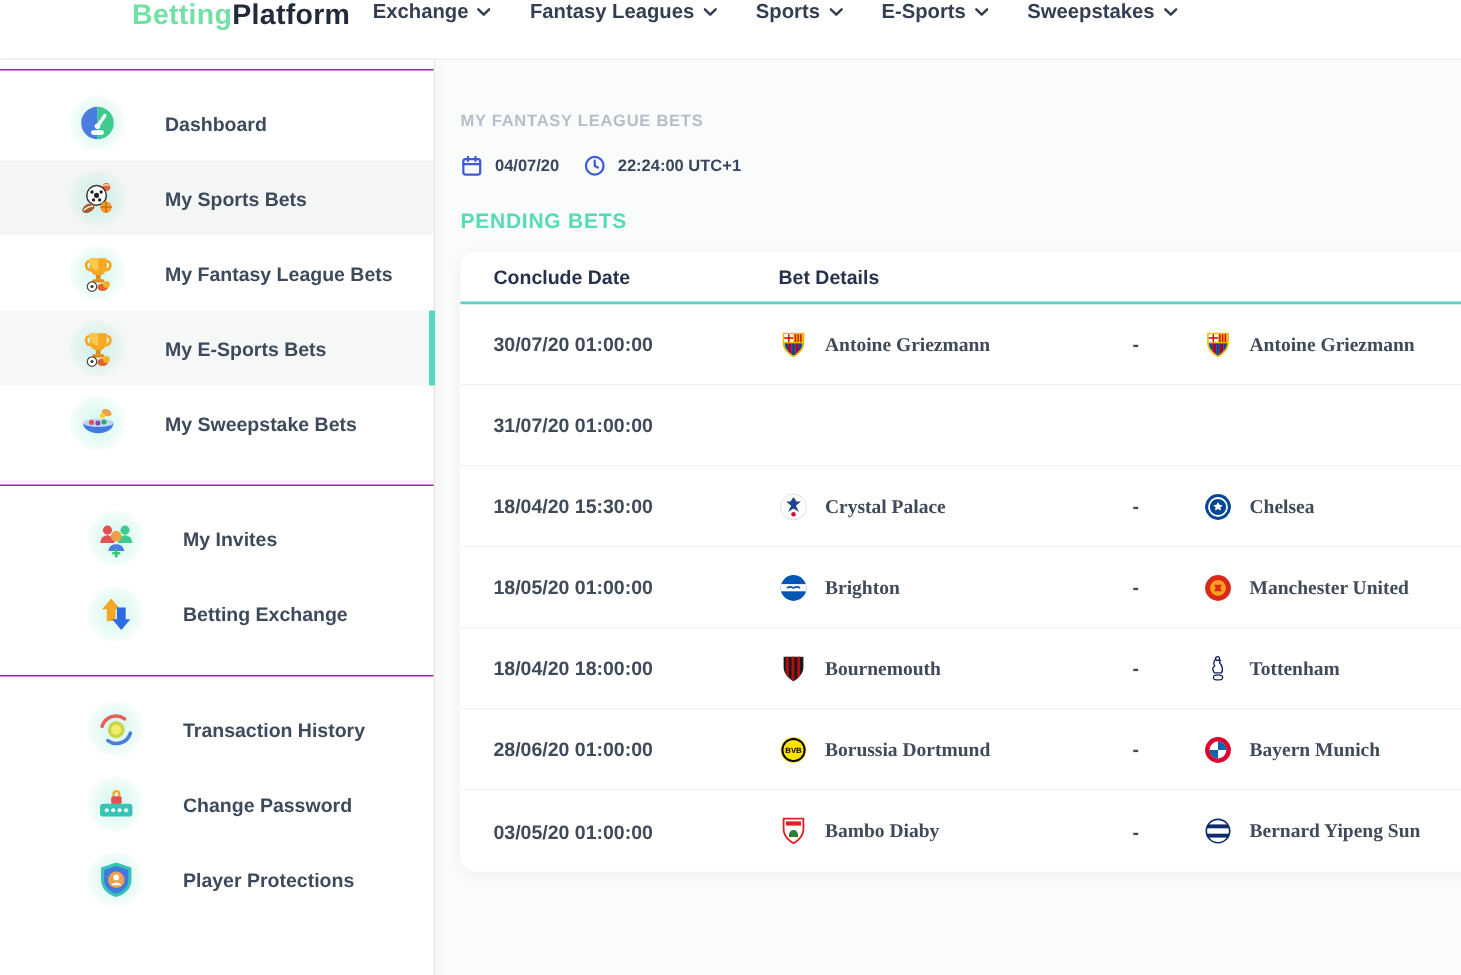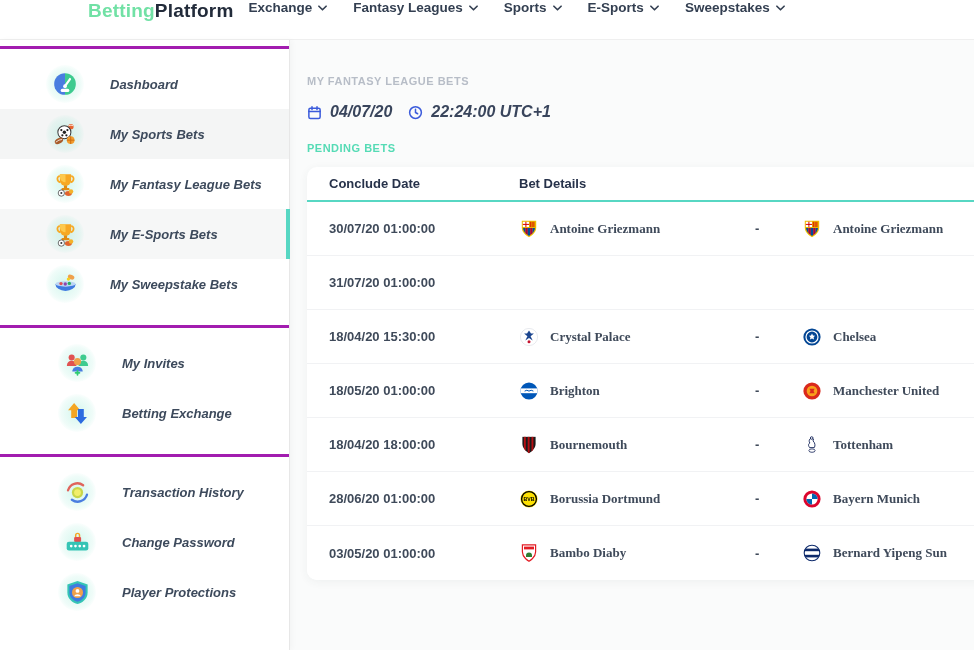--- a/index.html
+++ b/index.html
@@ -16,40 +16,40 @@
   .menu li { display:flex; align-items:center; gap:6px; font-size:13.5px;
              font-weight:600; color:#333f51; cursor:pointer; white-space:nowrap; }
 
   
   .layout { display:flex; height:610px; }
 
   
   .sidebar { width:290px; flex:0 0 290px; background:#fff; position:relative;
              border-right:1px solid #e7e7e7; box-shadow:2px 0 6px rgba(0,0,0,.03);
              padding-top:6px; z-index:2; }
-  .side-group { border-top:3px solid #a21caf; padding:10px 0;font-style:italic; }
+  .side-group { border-top:1px solid #a21caf; padding:10px 0; }
   .side-group + .side-group { margin-top:6px;padding-left:12px; }
   .side-item { height:50px; display:flex; align-items:center; cursor:pointer; position:relative; }
   .side-item.shaded { background:var(--sidebar-shaded); }
   .side-item.active { background:#f6f7f7; }
   .side-item.active::after { content:""; position:absolute; right:-1px; top:0;
              width:4px; height:100%; background:var(--accent-teal); }
   .side-icon { width:38px; height:38px; margin-left:46px; flex:0 0 38px;
              display:flex; align-items:center; justify-content:center; border-radius:50%;
              background:radial-gradient(circle, rgba(99,224,191,.28), rgba(99,224,191,.10) 58%, transparent 75%); }
   .side-label { margin-left:26px; font-size:13px; font-weight:600; color:#3d4a5c; }
 
   
   .main { flex:1; background:var(--main-bg); padding:35px 0 0 17px; overflow:hidden; }
   .eyebrow { font-size:11px; font-weight:700; color:var(--text-muted); letter-spacing:.5px; }
   .dt-row { display:flex; align-items:center; margin-top:16px; gap:8px;
-            font-size:16px; font-weight:700; color:#39455c;font-style:italic; }
+            font-size:11px; font-weight:700; color:#39455c; }
   .dt-row .gap { margin-left:8px; }
   .dt-row .ico { display:inline-flex; }
-  .section-title { margin-top:21px; font-size:11px; font-weight:700;
+  .section-title { margin-top:21px; font-size:14px; font-weight:700;
             color:var(--headline-teal); letter-spacing:.5px; }
 
   .card { margin-top:13px; width:calc(100% + 12px); background:#fff;
           border-radius:10px; box-shadow:0 2px 10px rgba(50,60,70,.06); }
   .thead { display:grid; grid-template-columns:190px 1fr; align-items:center;
            height:35px; padding-left:22px; font-size:13px; font-weight:700;
            color:var(--text-dark); border-bottom:2px solid var(--accent-teal); }
   .trow { display:grid; grid-template-columns:190px 235px 48px 1fr; align-items:center;
           height:54px; padding-left:22px; font-size:13px; font-weight:600;
           color:var(--text-body); border-bottom:1px solid var(--divider); background:#fff; }

